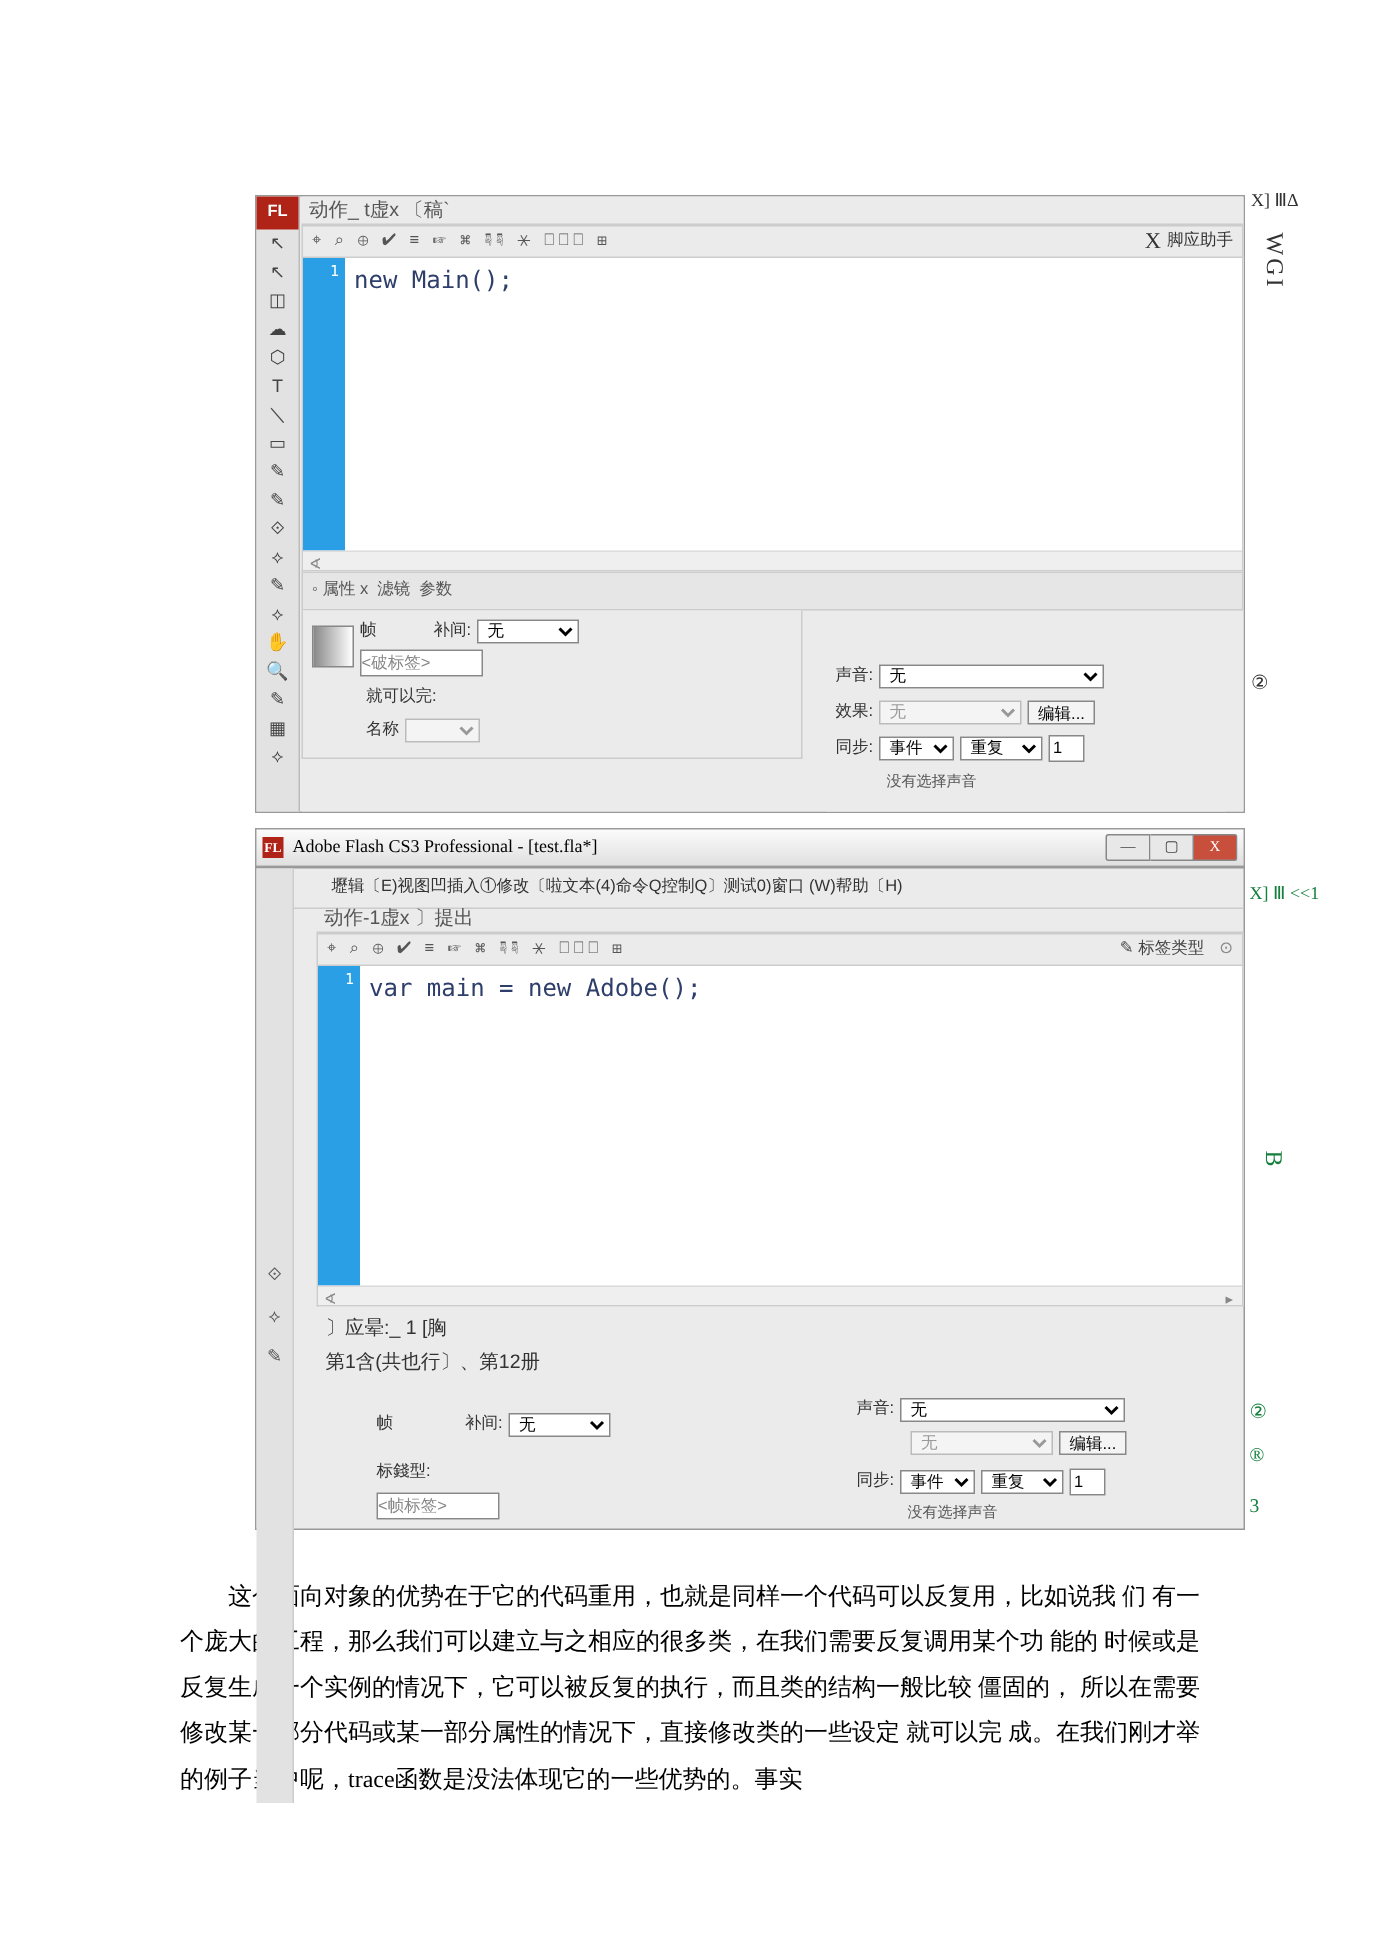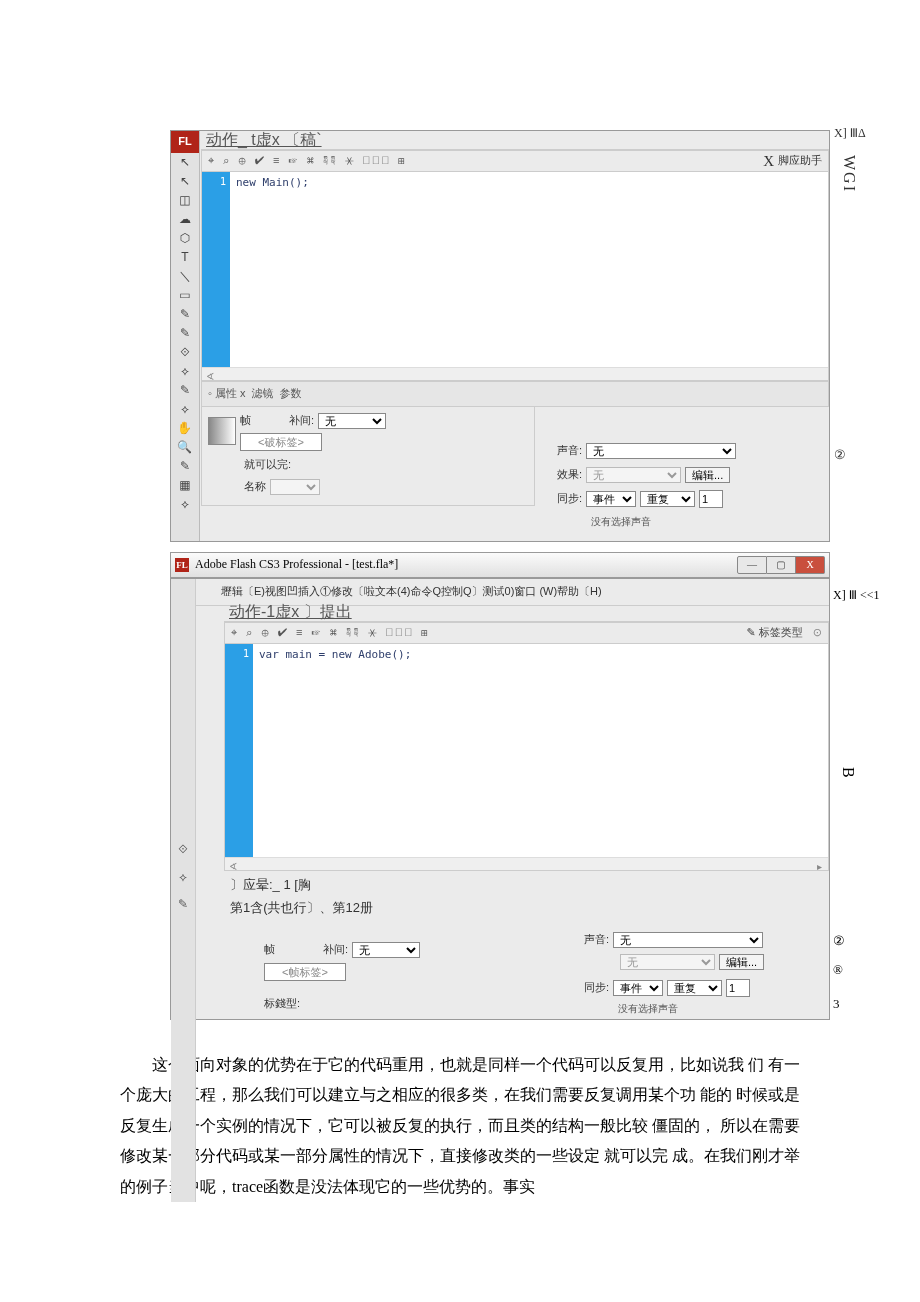--- a/index.html
+++ b/index.html
@@ -10,56 +10,56 @@
   .panel { border:1px solid #999; background:#ebebeb; font-family:"Microsoft YaHei","SimSun",sans-serif; font-size:11px; color:#333; }
   .fig1-area { position:relative; height:410px; }
   .right-annot { position:absolute; right:-60px; top:-8px; width:55px; font-family:"Times New Roman",serif; font-size:12px; }
   .right-annot .top-frag { letter-spacing:0px; }
   .right-annot .vert-text { writing-mode:vertical-rl; text-orientation:mixed; font-size:16px; margin-top:10px; letter-spacing:2px; }
   .right-annot .circ2 { position:absolute; top:320px; font-size:13px; }
   .tools-col { position:absolute; left:0; top:0; width:28px; background:#e2e2e2; border-right:1px solid #bbb; height:410px; }
   .tools-col .logo { height:22px; background:#b02418; color:#fff; display:flex; align-items:center; justify-content:center; font-weight:bold; font-size:11px; }
   .tool-cell { height:19px; display:flex; align-items:center; justify-content:center; font-size:12px; color:#444; }
   .panel-right { position:absolute; left:30px; top:0; right:0; height:410px; background:#ebebeb; }
-  .tabbar { height:18px; display:flex; align-items:center; padding-left:5px; gap:8px; font-size:16px; color:#555; border-bottom:1px solid #ccc;text-decoration:underline; }
+  .tabbar { height:18px; display:flex; align-items:center; padding-left:5px; gap:8px; font-size:13px; color:#555; border-bottom:1px solid #ccc; }
   .editor-toolbar { height:20px; background:#ebebeb; border:1px solid #ccc; display:flex; align-items:center; padding:0 6px; gap:6px; font-size:11px; color:#444; justify-content:space-between; }
   .tb-icons { letter-spacing:3px; color:#555; }
   .script-assist { display:flex; align-items:center; gap:4px; font-family:"Times New Roman","SimSun",serif; color:#333; }
   .script-assist .bigx { font-size:15px; }
   .code-area { position:relative; height:208px; border:1px solid #ccc; border-top:none; background:#fff; display:flex; }
   .gutter { width:28px; background:#2b9fe6; color:#fff; font-family:monospace; font-size:10px; padding-top:1px; text-align:right; padding-right:4px; box-sizing:border-box; }
-  .code-body { flex:1; font-family:monospace; font-size:11px; padding:1px 6px; color:#2e3e6b; white-space:pre; overflow:auto; }
+  .code-body { flex:1; font-family:monospace; font-size:16px; padding:1px 6px; color:#2e3e6b; white-space:pre; overflow:auto; }
   .code-scroll-h { position:absolute; left:0; right:0; bottom:0; height:12px; background:#efefef; border-top:1px solid #ddd; font-size:10px; color:#888; padding-left:4px; }
   .below-code { padding:2px 6px; font-size:11px; color:#333; border-bottom:1px solid #ccc; }
   .below-code .uline { text-decoration:underline; }
   .prop-tabs { display:flex; gap:6px; align-items:center; padding:2px 6px; font-size:11px; color:#555; border:1px solid #ccc; background:#e6e6e6; }
   .prop-body { width:320px; background:#ebebeb; border:1px solid #ccc; border-top:none; padding:4px 6px 8px 6px; display:flex; gap:8px; }
   .row { display:flex; align-items:center; gap:4px; min-height:20px; }
   .lbl { color:#333; white-space:nowrap; }
   .sel { border:1px solid #888; background:#fff; height:16px; font-size:11px; padding:0 2px; }
   .sel-dis { border:1px solid #bbb; background:#f4f4f4; color:#999; }
   .num-input { border:1px solid #888; background:#fff; height:16px; width:18px; font-size:11px; padding:0 2px; }
   .edit-btn { border:1px solid #888; background:#f4f4f4; padding:0 6px; height:16px; font-size:11px; }
   .swatch { width:26px; height:26px; border:1px solid #888; background:linear-gradient(to right,#888,#fff); }
   .hint { font-size:10px; color:#555; }
-  .tag-box { border:1px solid #888; background:#fff; height:16px; width:80px; font-size:11px; text-align:center; line-height:16px; color:#888; }
+  .tag-box { border:1px solid #888; background:#fff; height:16px; width:80px; font-size:11px; text-align:left; line-height:16px; color:#888; }
   .prop-abs-right { position:absolute; left:350px; right:12px; bottom:0; height:100px; padding:6px 6px 0 6px; background:#ebebeb; display:flex; flex-direction:column; gap:4px; font-size:11px; }
   
   .winbar { height:24px; background:linear-gradient(#fbfbfb,#e0e0e0); border:1px solid #9a9a9a; display:flex; align-items:center; padding:0 4px; justify-content:space-between; font-size:12px; }
   .winbar .icon { width:14px; height:14px; background:#b02418; color:#fff; display:inline-flex; align-items:center; justify-content:center; font-size:9px; font-weight:bold; margin-right:6px; }
   .winbtn-wrap { display:flex; gap:0; }
   .winbtn { width:28px; height:16px; border:1px solid #888; border-left:none; background:#e8e8e8; color:#444; display:flex; align-items:center; justify-content:center; font-size:10px; }
   .winbtn.first { border-left:1px solid #888; border-radius:2px 0 0 2px; }
   .winbtn.cls { background:#c94f3d; color:#fff; border-radius:0 2px 2px 0; }
   .menubar { padding:3px 50px; font-size:11px; color:#333; border-bottom:1px solid #ccc; }
   .fig2-area { position:relative; border:1px solid #999; height:440px; background:#ebebeb; font-family:"Microsoft YaHei","SimSun",sans-serif; font-size:11px; }
-  .fig2-right-annot { position:absolute; right:-62px; top:6px; width:58px; font-family:"Times New Roman",serif; font-size:12px; color:#000000;margin-left:32px; }
+  .fig2-right-annot { position:absolute; right:-62px; top:6px; width:58px; font-family:"Times New Roman",serif; font-size:12px; color:#15803d;margin-left:32px; }
   .fig2-right-annot .rv { writing-mode:vertical-rl; text-orientation:sideways; font-size:16px; margin-top:160px; display:inline-block; }
   .fig2-right-annot .rsym { margin-top:4px; font-size:13px; }
-  .fig2-body { position:absolute; left:40px; right:0; top:24px; bottom:0;margin-left:13px; }
+  .fig2-body { position:absolute; left:40px; right:0; top:24px; bottom:0; }
   .fig2-code { height:226px; }
   .fig2-status { padding:2px 6px; font-size:13px; color:#333; }
   .fig2-prop-area { position:relative; height:120px; }
   .fig2-prop-left { position:absolute; left:40px; top:18px; width:260px; }
   .fig2-prop-right { position:absolute; left:360px; top:8px; right:12px; }
   .para { width:680px; margin:30px auto 0; text-indent:2em; font-size:16px; line-height:1.9; text-align:justify; }
   .tool-left-notch { position:absolute; left:0; top:0; width:24px; height:100%; background:#e2e2e2; border-right:1px solid #ccc; display:flex; flex-direction:column; align-items:center; padding-top:260px; gap:6px; font-size:12px; color:#555; }
 </style>
 </head>
 <body>
@@ -214,25 +214,25 @@
         <span>第1含(共也行〕、第12册</span>
       </div>
       <div class="fig2-prop-area">
         <div class="fig2-prop-left">
           <div class="row">
                 <span class="lbl">帧</span>
           <span style="width:40px"></span>
           <span class="lbl">补间:</span>
           <select class="sel" style="width:68px"><option>无</option></select>
               </div>
+          <div class="row" style="margin-top:12px;">
+                <span class="lbl">标錢型:</span>
+              </div>
           <div class="row" style="margin-top:2px;">
                 <div class="tag-box">&lt;帧标签&gt;</div>
-              </div>
-          <div class="row" style="margin-top:12px;">
-                <span class="lbl">标錢型:</span>
               </div>
         </div>
         <div class="fig2-prop-right">
           <div class="row">
                 <span class="lbl">声音:</span>
                 <select class="sel" style="width:150px"><option>无</option></select>
               </div>
           <div class="row" style="margin-top:2px;">
                 <span style="width:32px"></span>
                 <select class="sel sel-dis" style="width:95px"><option>无</option></select>

